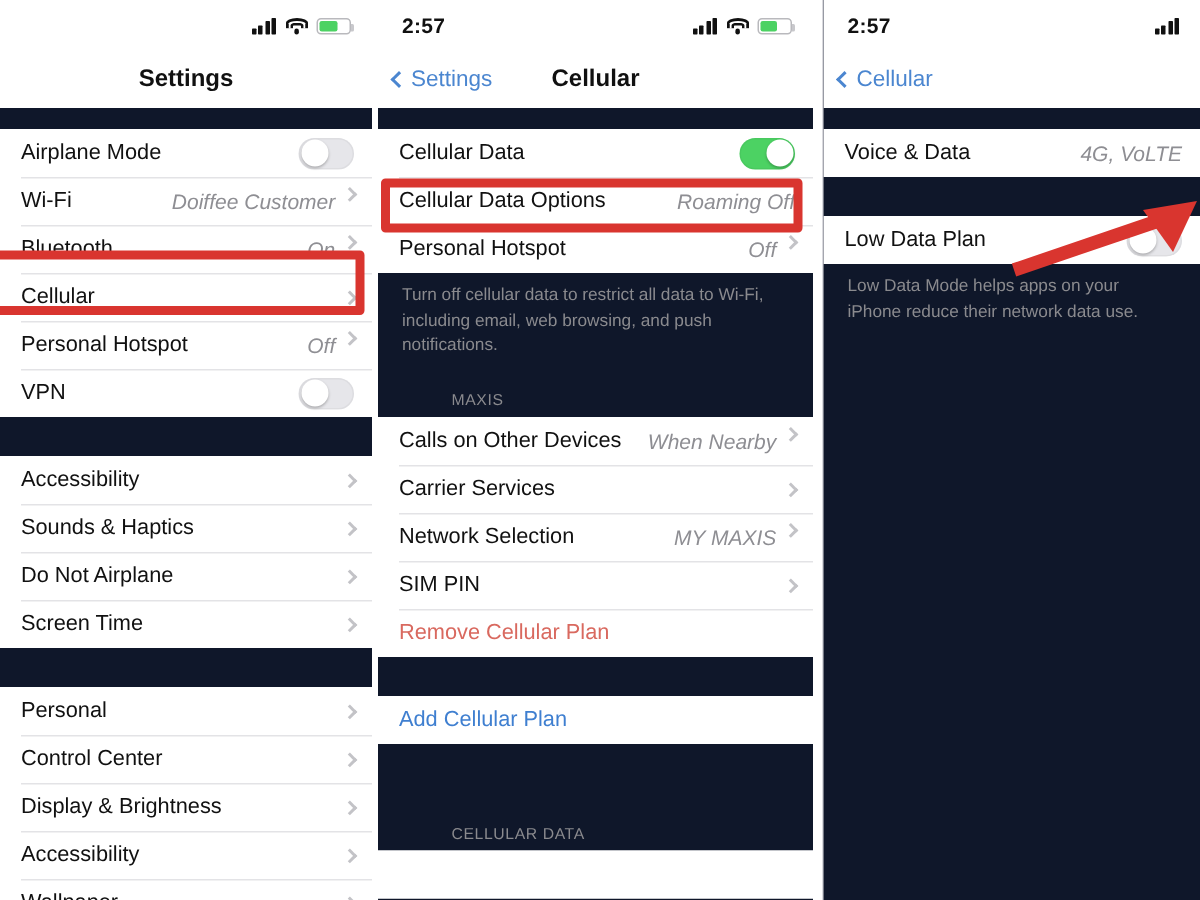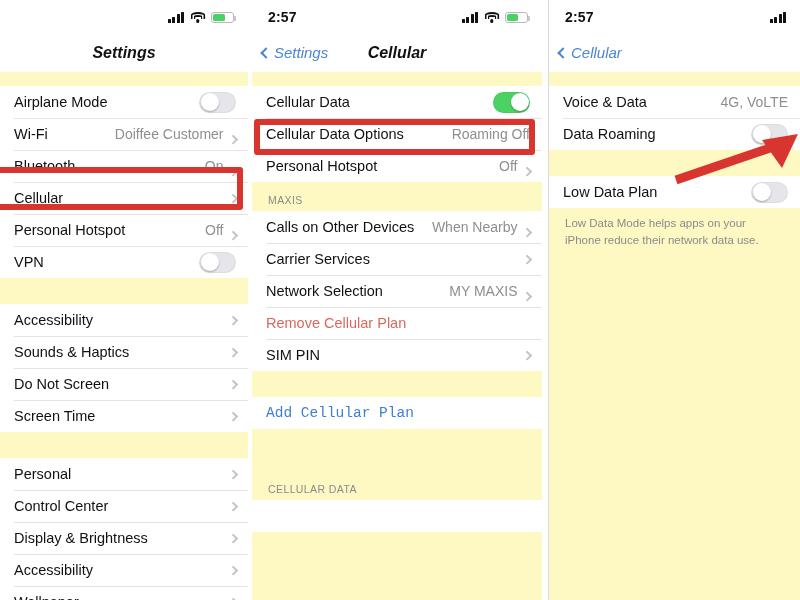--- a/index.html
+++ b/index.html
@@ -13,21 +13,21 @@
     position: relative;
     width: 800px; height: 600px;
     display: flex;
     background: #ffffff;
   }
 
   
   .panel {
     position: relative;
     height: 600px;
-    background: #fef9c3;
+    background: #0f172a;
     overflow: hidden;
     flex: 0 0 auto;
   }
   .panel-left   { width: 248px; }
   .panel-gap    { width: 4px; background:#ffffff; }
   .panel-mid    { width: 290px; }
   .panel-gap2   { width: 6px; background:#ffffff; }
   .panel-right  { width: 252px; border-left: 1px solid #d9d9de; }
 
   
@@ -74,21 +74,20 @@
     width:2px; height:5px; background:#c8c8cc; border-radius:0 1px 1px 0;
   }
 
   
   .navbar {
     height: 38px;
     background:#ffffff;
     display:flex; align-items:center;
     position:relative;
     border-bottom: 1px solid rgba(0,0,0,0.0);
-    font-style: italic;
   }
   .nav-title {
     position:absolute; left:0; right:0; text-align:center;
     font-size:16px; font-weight:bold; color:#111;
   }
   .nav-back {
     display:flex; align-items:center; gap:3px;
     color:#4b86d0; font-size:15px;
     padding-left: 10px;
     position:relative; z-index:2;
@@ -112,48 +111,48 @@
     display:flex; align-items:center;
     height: 32px;
     padding: 0 12px 0 14px;
     background:#ffffff;
   }
   .row + .row:before {
     content:''; position:absolute; left:14px; right:0; top:0;
     height:1px; background:#e3e3e6;
   }
   .row-label { font-size:14.5px; color:#111; white-space:nowrap;text-align:right; }
-  .row-right { margin-left:auto; display:flex; align-items:flex-end; gap:6px; }
+  .row-right { margin-left:auto; display:flex; align-items:flex-start; gap:6px;font-style:italic; }
   .row-value { font-size:14px; color:#8e8e93; white-space:nowrap; }
   .chev {
     display:inline-block; width:6.5px; height:6.5px;
     border-top:2px solid #c3c3c7; border-right:2px solid #c3c3c7;
     transform: rotate(45deg);
   }
-  .row-link { color:#3f7fd0;font-family:Liberation Mono, monospace; }
+  .row-link { color:#3f7fd0; }
   .row-danger { color:#d9695f; }
 
   
   .sw {
     width:37px; height:21px; border-radius:11px;
     background:#e6e6ea; position:relative; flex:0 0 auto;
     box-shadow: inset 0 0 0 1px rgba(0,0,0,0.04);
   }
   .sw.on { background:#4cd263; }
   .sw:after{
     content:''; position:absolute; top:1.5px; left:1.5px;
     width:18px; height:18px; border-radius:50%;
     background:#fff; box-shadow:0 1px 2px rgba(0,0,0,.28);
   }
   .sw.on:after { left:auto; right:1.5px; }
 
   
   .sec-head {
     font-size:10.5px; color:#8a8a8e; letter-spacing:.4px;
-    padding: 12px 14px 5px 16px; text-transform:uppercase;
+    padding: 12px 14px 5px 16px; text-transform:uppercase;margin-left:33px;
   }
   .sec-foot {
     font-size:11.5px; color:#8a8a8e; line-height:1.45;
     padding: 7px 18px 10px 16px;
   }
 
   
   .redbox {
     position:absolute;
     border: 6px solid #d9352f;
@@ -260,21 +259,21 @@
               <span class="chev"></span>
             </div>
         </div>
         <div class="row">
           <div class="row-label">Sounds &amp; Haptics</div>
           <div class="row-right">
               <span class="chev"></span>
             </div>
         </div>
         <div class="row">
-          <div class="row-label">Do Not Screen</div>
+          <div class="row-label">Do Not Airplane</div>
           <div class="row-right">
               <span class="chev"></span>
             </div>
         </div>
         <div class="row">
           <div class="row-label">Screen Time</div>
           <div class="row-right">
               <span class="chev"></span>
             </div>
         </div>
@@ -368,20 +367,21 @@
           </div>
         </div>
         <div class="row">
           <div class="row-label">Personal Hotspot</div>
           <div class="row-right">
             <div class="row-value">Off</div>
             <span class="chev"></span>
           </div>
         </div>
       </div>
+      <div class="sec-foot">Turn off cellular data to restrict all data to Wi-Fi, including email, web browsing, and push notifications.</div>
 
       <div class="sec-head">MAXIS</div>
       <div class="group">
         <div class="row">
           <div class="row-label">Calls on Other Devices</div>
           <div class="row-right">
             <div class="row-value">When Nearby</div>
             <span class="chev"></span>
           </div>
         </div>
@@ -392,27 +392,27 @@
             </div>
         </div>
         <div class="row">
           <div class="row-label">Network Selection</div>
           <div class="row-right">
             <div class="row-value">MY MAXIS</div>
             <span class="chev"></span>
           </div>
         </div>
         <div class="row">
+          <div class="row-label">SIM PIN</div>
+          <div class="row-right">
+              <span class="chev"></span>
+            </div>
+        </div>
+        <div class="row">
           <div class="row-label row-danger">Remove Cellular Plan</div>
-        </div>
-        <div class="row">
-          <div class="row-label">SIM PIN</div>
-          <div class="row-right">
-              <span class="chev"></span>
-            </div>
         </div>
       </div>
 
       <div class="gap"></div>
 
       <div class="group">
         <div class="row">
           <div class="row-label row-link">Add Cellular Plan</div>
         </div>
       </div>
@@ -456,26 +456,20 @@
 
     <div class="scroll">
       <div class="gap-sm"></div>
 
       <div class="group">
         <div class="row">
           <div class="row-label">Voice &amp; Data</div>
           <div class="row-right">
             <div class="row-value">4G, VoLTE</div>
           </div>
-        </div>
-        <div class="row">
-          <div class="row-label">Data Roaming</div>
-          <div class="row-right">
-              <div class="sw"></div>
-            </div>
         </div>
       </div>
 
       <div class="gap"></div>
 
       <div class="group">
         <div class="row">
           <div class="row-label">Low Data Plan</div>
           <div class="row-right">
               <div class="sw"></div>

